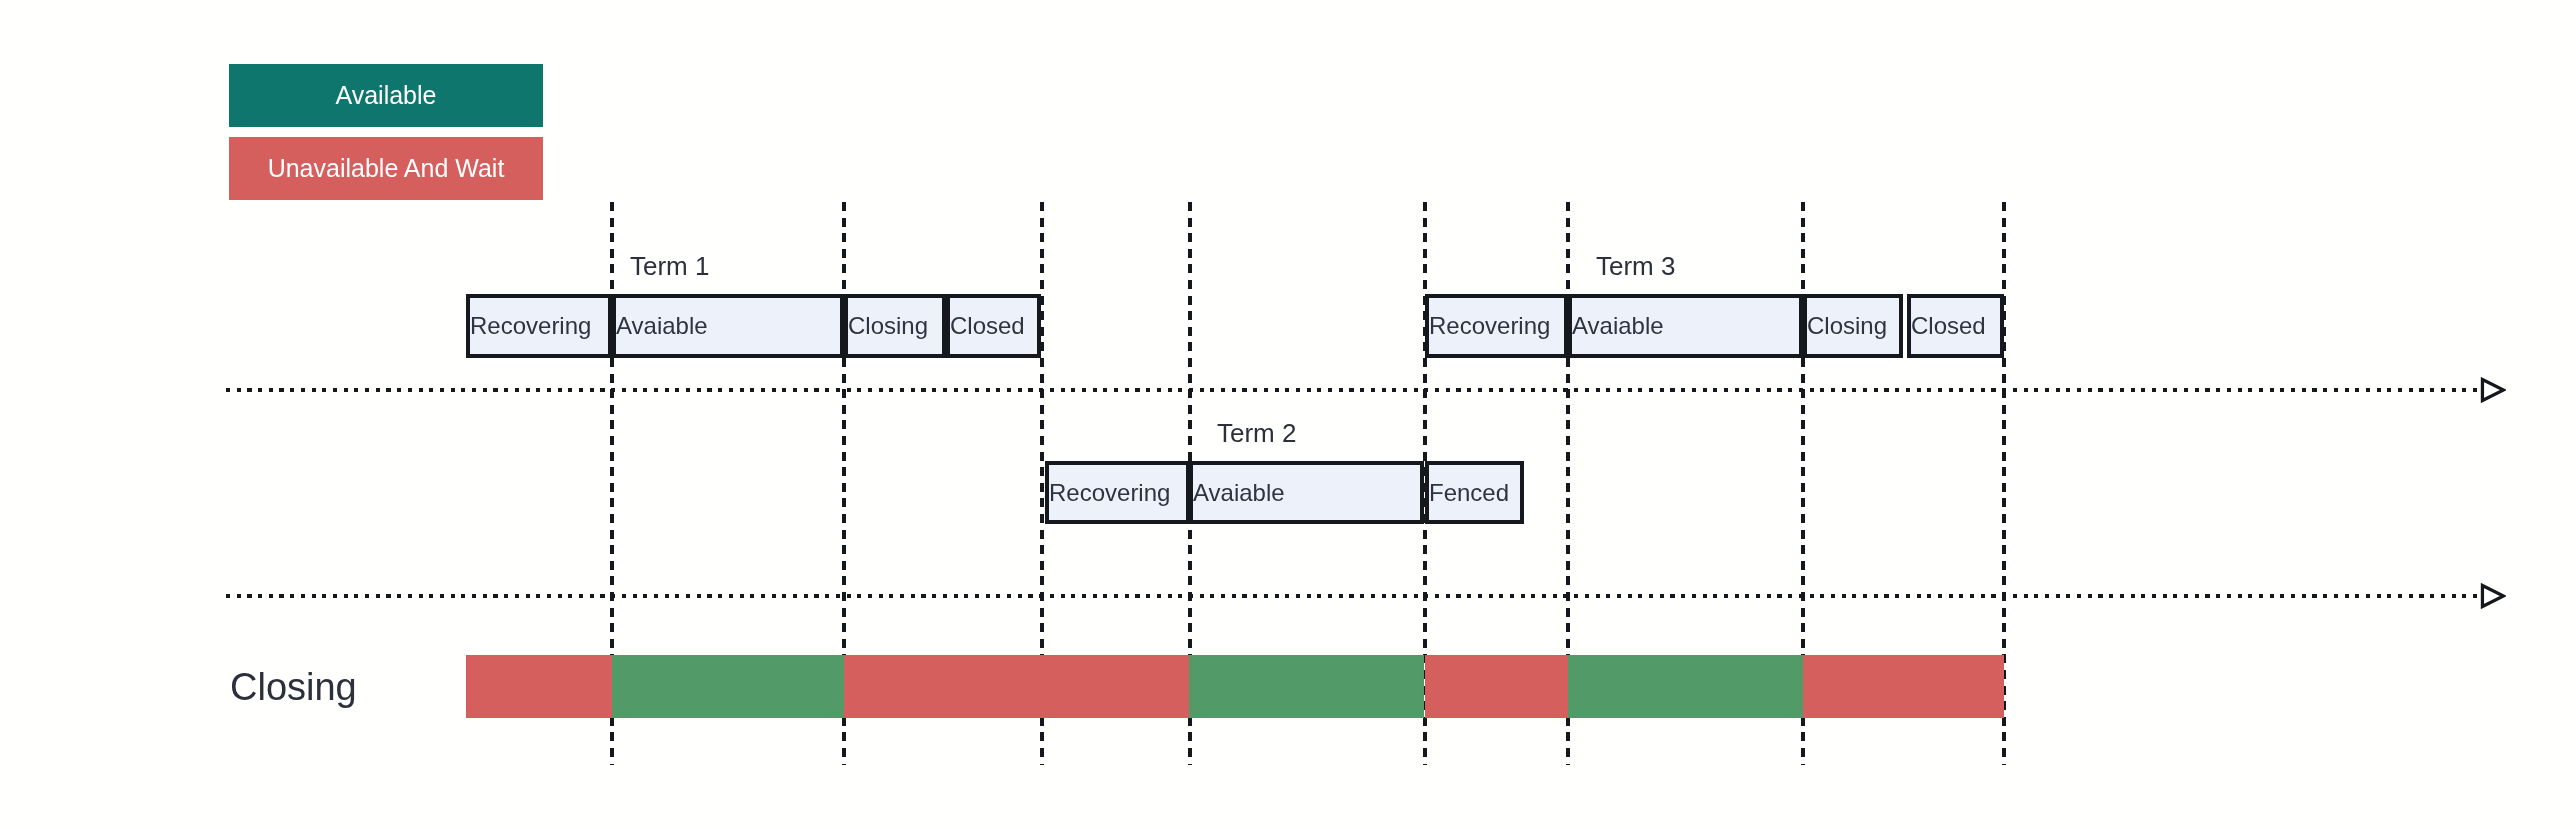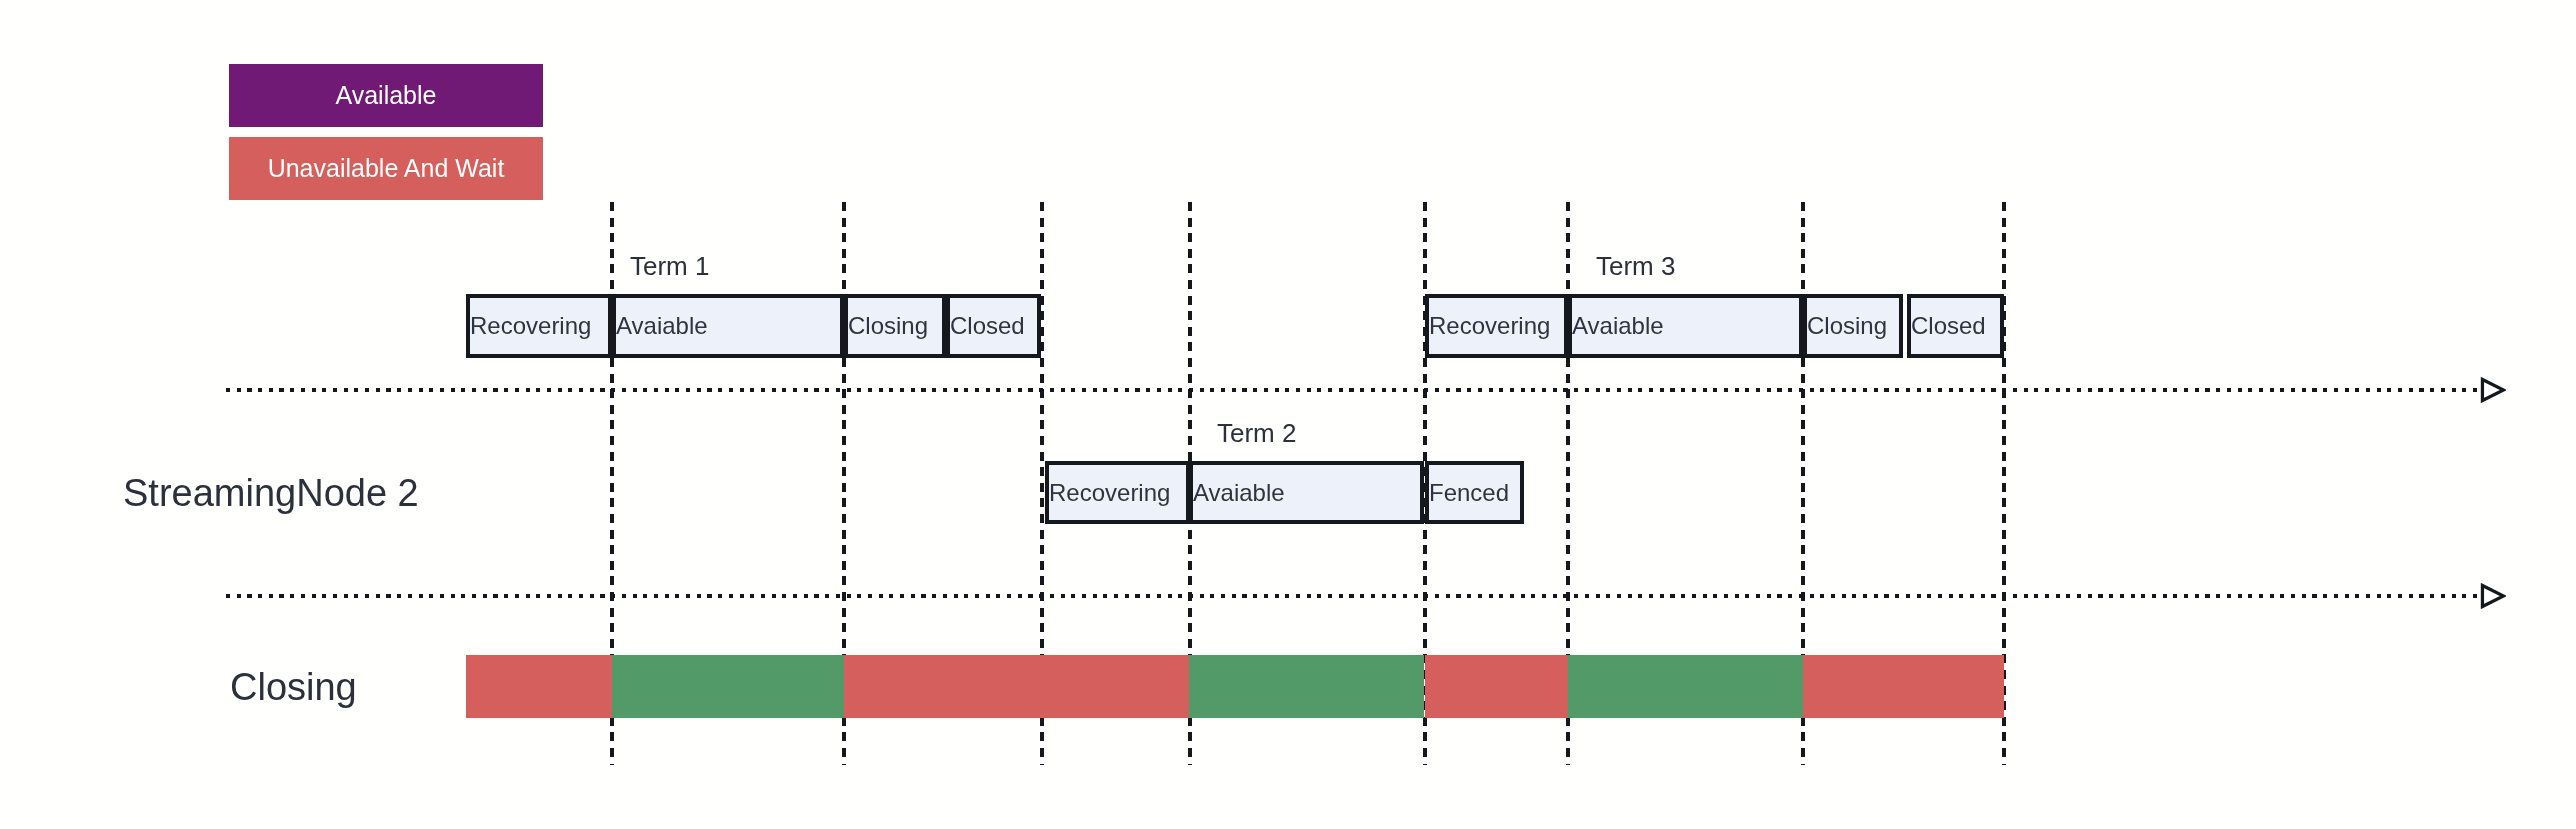--- a/index.html
+++ b/index.html
@@ -44,37 +44,36 @@
     font-size:24px;color:#2e3440;white-space:nowrap;
   }
   
   .client-seg{position:absolute;top:655px;height:63px;}
 </style>
 </head>
 <body>
 
 <div class="canvas">
 
-  <div class="legend-swatch" style="top: 64px; background: #701a75;">
+  <div class="legend-swatch" style="top: 64px; background: #0f766e;">
     <span>Available</span>
   </div>
   <div class="legend-swatch" style="top: 137px; background: rgb(212, 95, 92);">
     <span>Unavailable And Wait</span>
   </div>
 
   <div class="vline" style="left:610px;"></div>
   <div class="vline" style="left:842px;"></div>
   <div class="vline" style="left:1040px;"></div>
   <div class="vline" style="left:1188px;"></div>
   <div class="vline" style="left:1423px;"></div>
   <div class="vline" style="left:1566px;"></div>
   <div class="vline" style="left:1801px;"></div>
   <div class="vline" style="left:2002px;"></div>
 
-  <div class="row-label" style="left:123px;top:472px;">StreamingNode 2</div>
   <div class="row-label" style="left:230px;top:666px;">Closing</div>
 
   <div class="term-label" style="left:630px;top:251px;">Term 1</div>
   <div class="term-label" style="left:1217px;top:418px;">Term 2</div>
   <div class="term-label" style="left:1596px;top:251px;">Term 3</div>
 
   <div class="state-box" style="left: 466px; top: 294px; width: 146px; height: 64px; background: rgb(237, 241, 250);">
     <span>Recovering</span>
   </div>
   <div class="state-box" style="left: 612px; top: 294px; width: 232px; height: 64px; background: rgb(237, 241, 250);">

